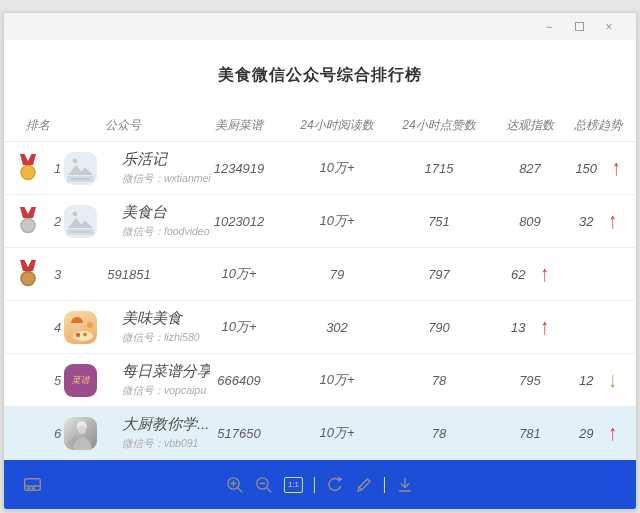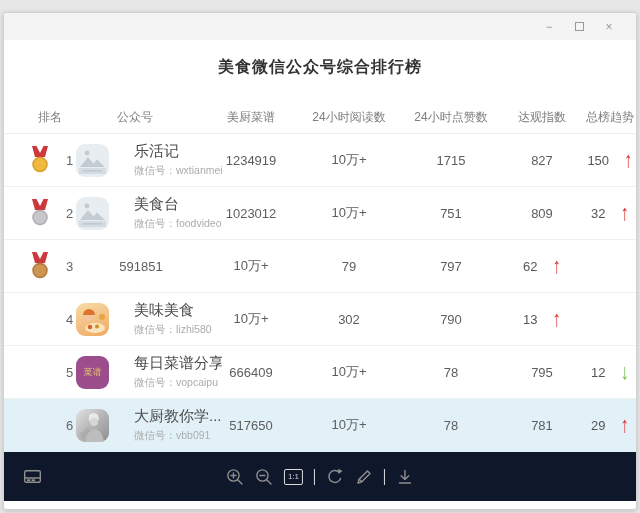--- a/index.html
+++ b/index.html
@@ -20,29 +20,29 @@
     display:flex; justify-content:flex-end; align-items:center;
     padding-right:12px; gap:0;
   }
   .winbtn {
     width:30px; height:20px; display:flex; align-items:center; justify-content:center;
     color:#9a9a9a; font-size:12px; cursor:default; line-height:1;
   }
   .maxbox { width:9px; height:9px; border:1px solid #9a9a9a; display:inline-block; }
   
   .page-title {
-    margin-top:17px; text-align:center;
+    margin-top:25px; text-align:center;
     font-size:16px; font-weight:bold; color:#333333; letter-spacing:1px;
   }
   
   .rank-table { margin-top:23px; }
   .grid {
     display:grid;
     grid-template-columns:46px 130px 90px 106px 98px 84px 52px;
-    align-items:center; padding:0 26px;
+    align-items:center; padding:0 14px;font-style:italic;
   }
   .thead {
     height:33px; font-size:12px; color:#7e7e7e;
     border-bottom:1px solid #ededed;
   }
   .th { text-align:center; }
   .th.t-rank { text-align:left; padding-left:8px; }
   .th.t-account { text-align:left; padding-left:41px; }
   .row { height:53px; border-bottom:1px solid #f0f0f0; background:#fff; }
   .row.highlight { background:#e2f1f8; border-bottom-color:#e2f1f8; }
@@ -71,21 +71,21 @@
     max-width:88px; overflow:hidden;
   }
   .acc-id { font-size:10.5px; color:#acacac; white-space:nowrap; }
   
   .trend-cell { display:flex; align-items:center; justify-content:center; gap:15px; }
   .trend-val { font-size:13px; color:#555; }
   .arrow { font-size:17px; font-weight:bold; transform:scaleY(1.3); display:inline-block; }
   .arrow.up { color:#d93a3a; }
   .arrow.down { color:#72bf4c; }
   
-  .toolbar { position:relative; height:49px; background:#0f172a; }
+  .toolbar { position:relative; height:49px; background:#1d4ed8; }
   .tool-left { position:absolute; left:19px; top:50%; transform:translateY(-50%); }
   .tool-center {
     position:absolute; left:50%; top:50%; transform:translate(-50%,-50%);
     display:flex; align-items:center; gap:11px;
   }
   .tool { display:flex; align-items:center; justify-content:center; cursor:default; }
   .tool svg { display:block; }
   .ratio {
     border:1px solid #dcdcdc; color:#cfcfcf; font-size:8px;
     padding:3px 3px; border-radius:2px; line-height:1; letter-spacing:0;

